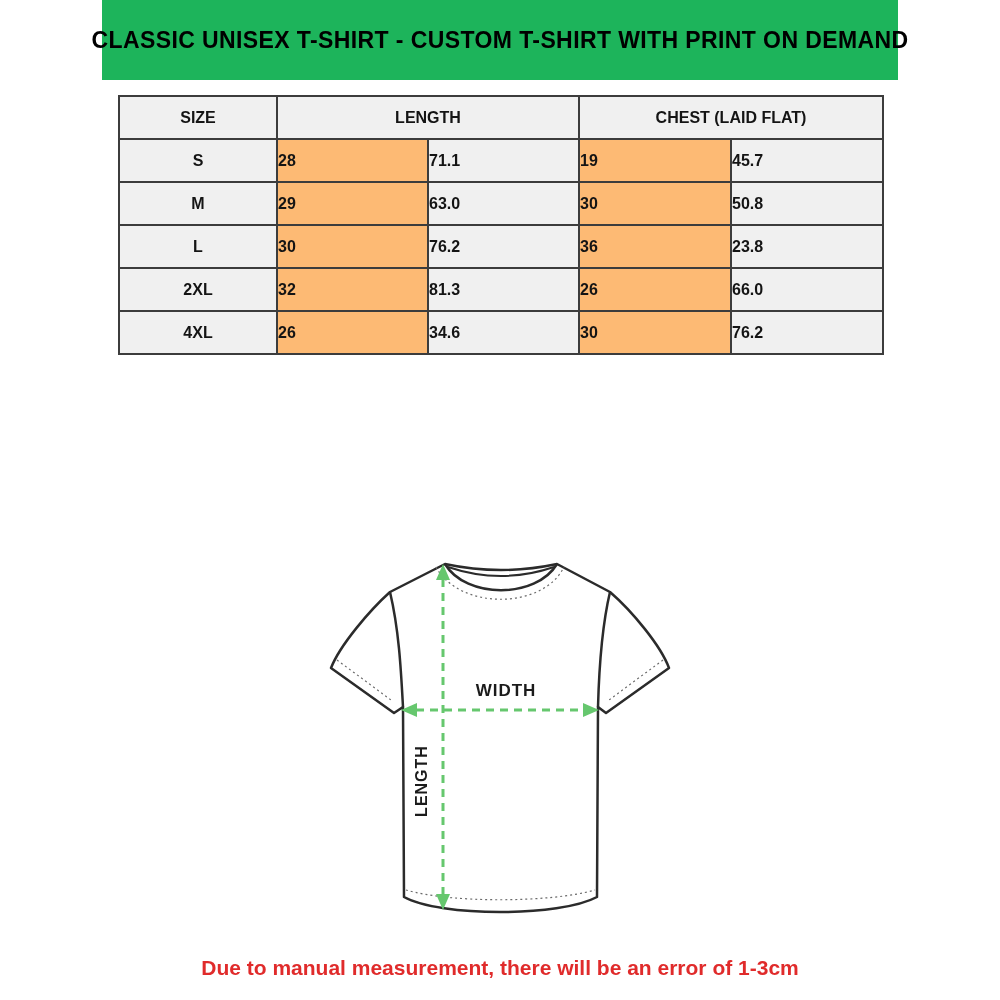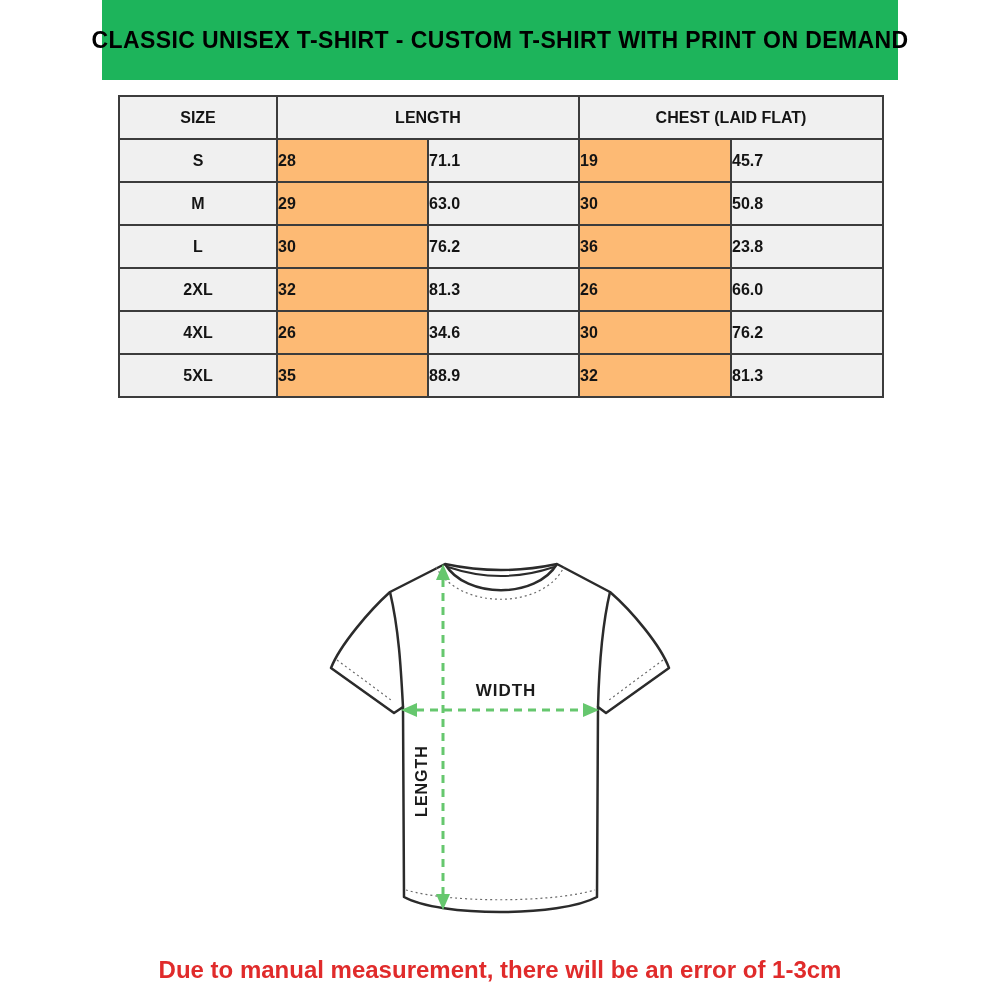--- a/index.html
+++ b/index.html
@@ -29,21 +29,21 @@
   table.size-chart thead th{background:var(--cell-gray);}
   col.c-size{width:158px;}
   col.c-a{width:151px;}
   col.c-b{width:152px;}
   .col-size{background:var(--cell-gray);}
   .col-white{background:#fdba74;}
   .col-gray{background:var(--cell-gray);}
   .diagram{position:absolute;left:320px;top:552px;}
   .footer-note{
     position:absolute;left:0;top:956px;width:1000px;text-align:center;
-    color:var(--note-red);font-size:24px;font-weight:700;
+    color:var(--note-red);font-size:21px;font-weight:700;
   }
 </style>
 </head>
 <body style="--banner-green: #1db45b; --arrow-green: #66c76e; --note-red: #e02b2b;">
 
 <div class="banner">
   <span>CLASSIC UNISEX T-SHIRT - CUSTOM T-SHIRT WITH PRINT ON DEMAND</span>
 </div>
 
 <table class="size-chart">
@@ -90,27 +90,20 @@
         <td class="col-white">26</td>
         <td class="col-gray">66.0</td>
       </tr>
       <tr>
         <th class="col-size">4XL</th>
         <td class="col-white">26</td>
         <td class="col-gray">34.6</td>
         <td class="col-white">30</td>
         <td class="col-gray">76.2</td>
       </tr>
-      <tr>
-        <th class="col-size">5XL</th>
-        <td class="col-white">35</td>
-        <td class="col-gray">88.9</td>
-        <td class="col-white">32</td>
-        <td class="col-gray">81.3</td>
-      </tr>
     </tbody>
 </table>
 
 <svg class="diagram" width="360" height="378" viewBox="320 552 360 378" xmlns="http://www.w3.org/2000/svg">
 
   <path d="M 445,564
            Q 501,576 557,564
            L 610,592
            C 632,611 661,646 669,668
            L 606,713

